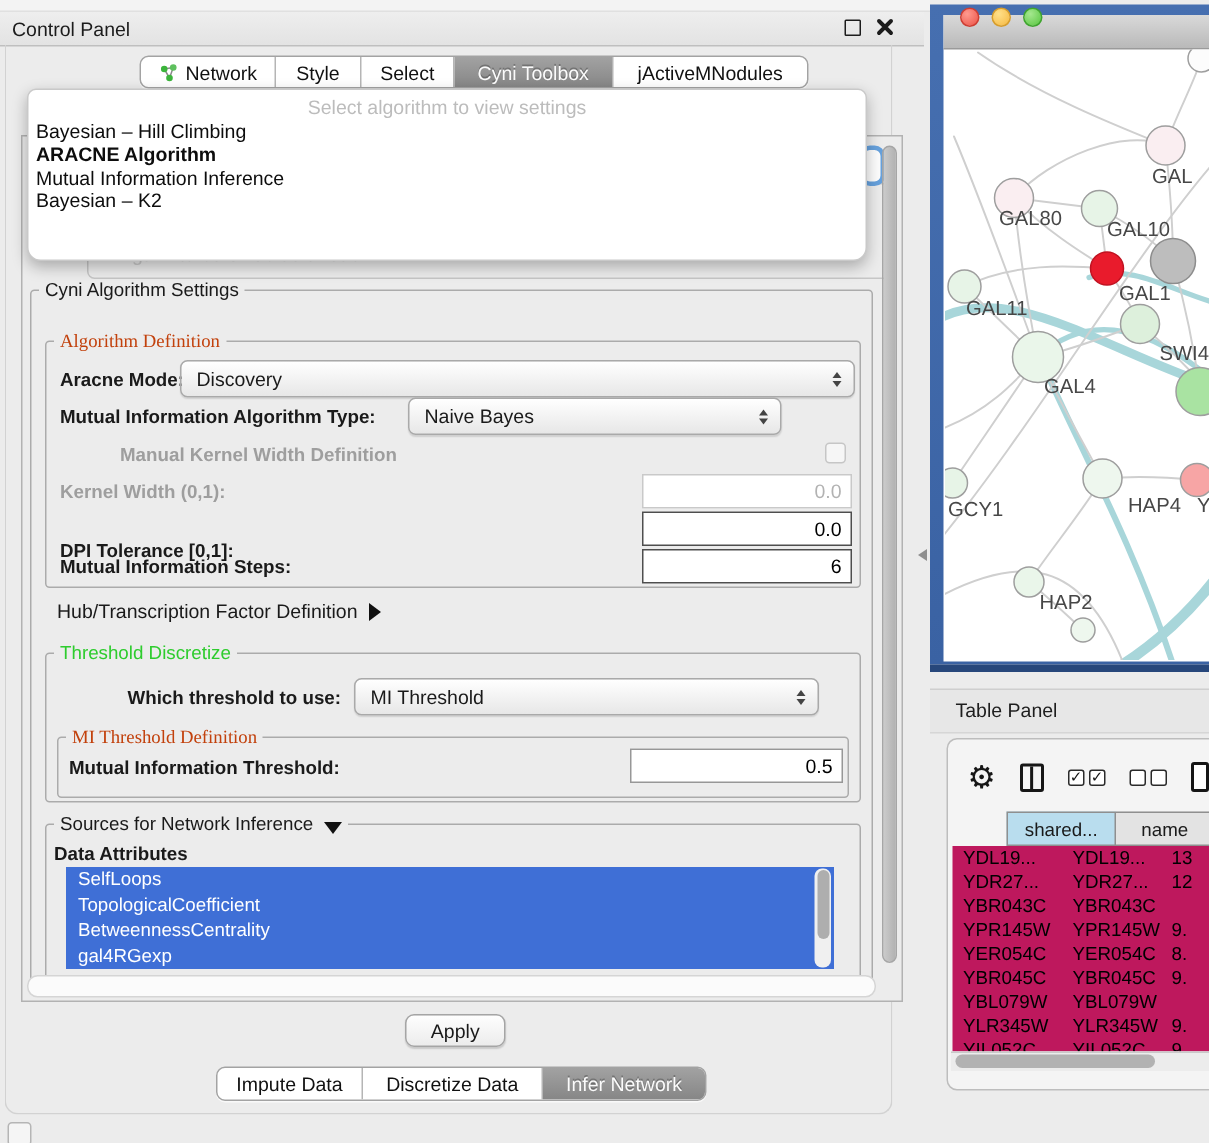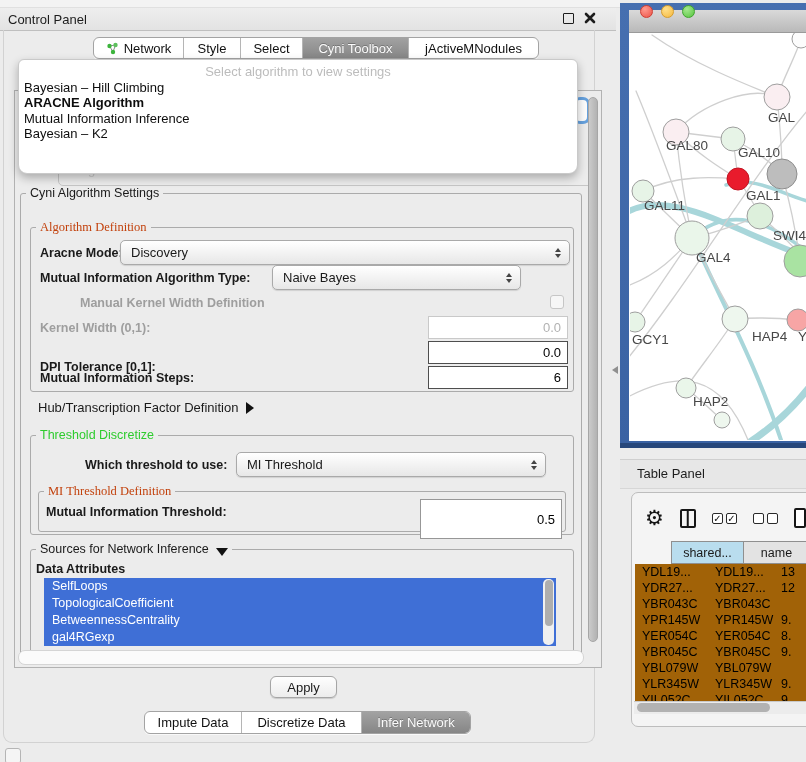--- a/index.html
+++ b/index.html
@@ -93,21 +93,21 @@
   .cols-icon { width:22px; height:19px; border:2.5px solid #161616; border-radius:2px; position:relative; }
   .cols-icon::after { content:""; position:absolute; left:50%; top:0; width:2.5px; height:100%; background:#161616; transform:translateX(-50%); }
   .ckpair { display:flex; gap:3px; }
   .ck { width:11px; height:11px; border:1.5px solid #2a2a2a; border-radius:2px; font-size:10px; line-height:9px; text-align:center; color:#111; background:#fff; }
   .page-icon { width:16px; height:20px; border:2px solid #161616; border-radius:2px; background:#fff; }
 
   .tbl-head { left:635px; top:541px; width:171px; height:23px; display:flex; z-index:2;margin-left:36px; }
   .th { border:1px solid #8f8f8f; border-left:none; display:flex; align-items:center; justify-content:center; font-size:12.5px; background:#e3e3e3; overflow:hidden; }
   .th:first-child { border-left:1px solid #8f8f8f; }
   .th.hl { background:#b9ddee; }
-  .tbl-body { left:635px; top:564px; width:171px; height:137px; background:#a16207; overflow:hidden; z-index:2; }
+  .tbl-body { left:635px; top:564px; width:171px; height:137px; background:#be185d; overflow:hidden; z-index:2; }
   .tr { display:flex; height:16px; }
   .td { font-size:12.5px; padding-left:7px; white-space:nowrap; overflow:hidden; color:#000; line-height:16px; }
   .tp-hscroll { left:634px; top:701px; width:172px; height:13px; background:#ececec; border-top:1px solid #c9c9c9; z-index:2; }
   .tp-hthumb { left:637px; top:703px; width:133px; height:9px; background:#b2b2b2; border-radius:5px; z-index:3; }
 
   .mini-dock-icon { left:5px; top:748px; width:16px; height:16px; border:1px solid #b5b5b5; border-radius:3px; background:#f5f5f5; }
 </style>
 </head>
 <body>
 
@@ -212,21 +212,21 @@
   <span>MI Threshold</span>
   <span class="spin">
       <i class="up"></i>
       <i class="dn"></i>
     </span>
 </div>
 
 <div class="abs fieldset" style="left:38px;top:491px;width:528px;height:41px;"></div>
 <div class="abs legend blue" style="left:44px;top:484px;">MI Threshold Definition</div>
 <div class="abs lbl" style="left:46px;top:505px;">Mutual Information Threshold:</div>
-<div class="abs tfield norm" style="left:420px;top:499px;width:142px;height:40px;padding-left:28px;">0.5</div>
+<div class="abs tfield norm" style="left:420px;top:499px;width:142px;height:23px;padding-left:28px;">0.5</div>
 
 <div class="abs fieldset" style="left:30px;top:549px;width:544px;height:114px;"></div>
 <div class="abs legend" style="left:36px;top:542px;display:flex;align-items:flex-end;gap:7px;">
   <span>Sources for Network Inference</span>
   <span class="tri-down"></span>
 </div>
 <div class="abs lbl" style="left:36px;top:562px;">Data Attributes</div>
 <div class="abs attr-list" id="attr-list">
     <div class="attr-item">SelfLoops</div>
     <div class="attr-item">TopologicalCoefficient</div>

